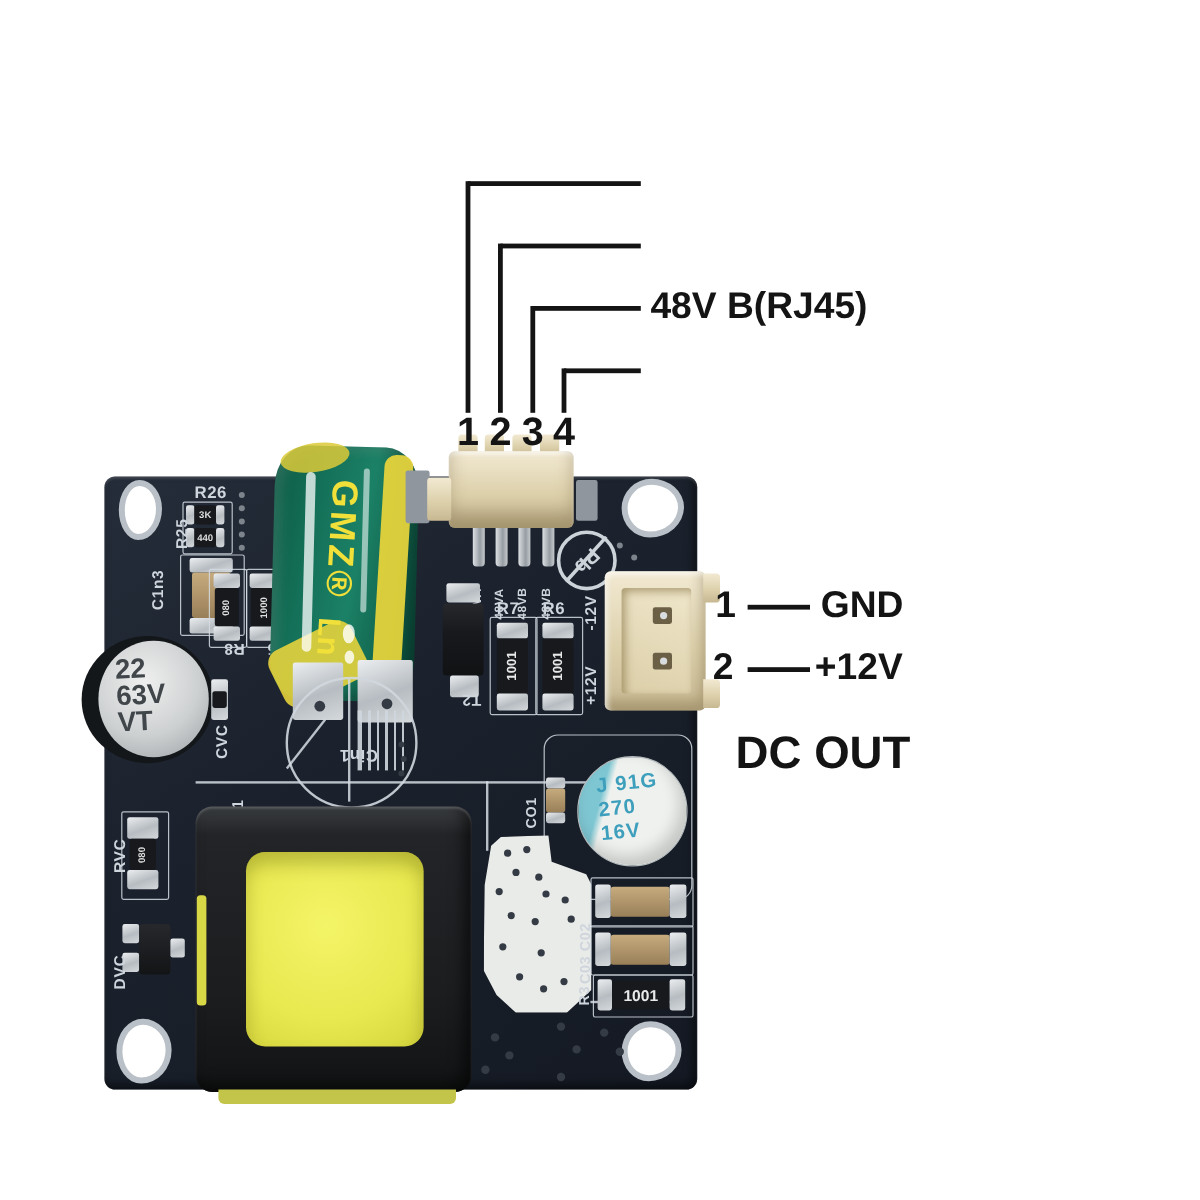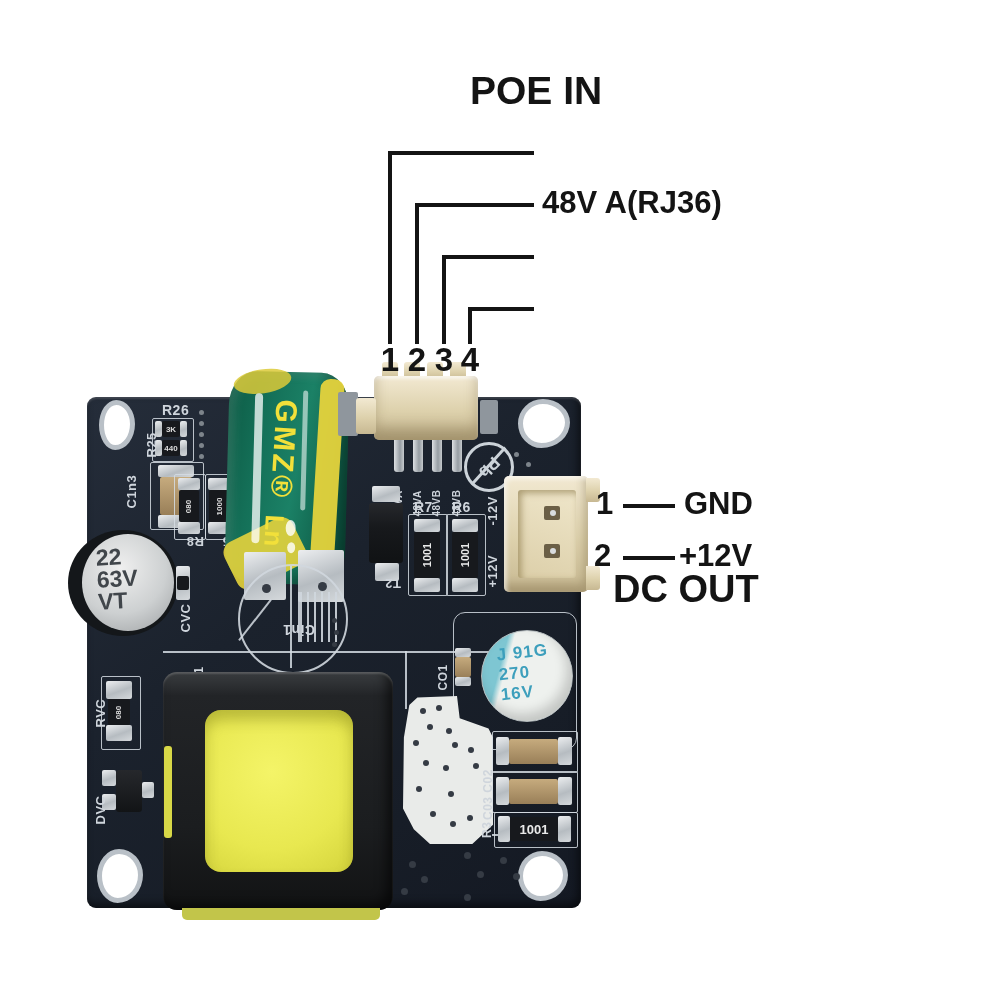--- a/index.html
+++ b/index.html
@@ -261,39 +261,38 @@
   <div class="dot" style="left:477px;top:871px;width:7px;height:7px;"></div>
   <div class="dot" style="left:464px;top:894px;width:7px;height:7px;"></div>
   <div class="dot" style="left:500px;top:857px;width:7px;height:7px;"></div>
   <div class="dot" style="left:513px;top:873px;width:7px;height:7px;"></div>
   <div class="dot" style="left:332px;top:618px;width:5px;height:5px;"></div>
   <div class="dot" style="left:334px;top:630px;width:5px;height:5px;"></div>
   <div class="dot" style="left:332px;top:642px;width:5px;height:5px;"></div>
   <div class="sdot" style="left:514px;top:452px;width:5px;height:5px;"></div>
   <div class="sdot" style="left:526px;top:462px;width:5px;height:5px;"></div>
 
-  <div class="ann title" style="left:470px;top:70px;">POE IN</div>
 
   <div class="ln" style="left:390px;top:151px;width:144px;height:4px;"></div>
   <div class="ln" style="left:388px;top:151px;width:4px;height:193px;"></div>
   <div class="ln" style="left:417px;top:203px;width:117px;height:4px;"></div>
   <div class="ln" style="left:415px;top:203px;width:4px;height:141px;"></div>
   <div class="ln" style="left:444px;top:255px;width:90px;height:4px;"></div>
   <div class="ln" style="left:442px;top:255px;width:4px;height:89px;"></div>
   <div class="ln" style="left:470px;top:307px;width:64px;height:4px;"></div>
   <div class="ln" style="left:468px;top:307px;width:4px;height:37px;"></div>
 
-  <div class="ann lbl" style="left:542px;top:186px;">48V A(RJ36)</div>
+  <div class="ann lbl" style="left:542px;top:238px;">48V B(RJ45)</div>
 
   <div class="ann num" style="left:379px;top:342px;">1</div>
   <div class="ann num" style="left:406px;top:342px;">2</div>
   <div class="ann num" style="left:433px;top:342px;">3</div>
   <div class="ann num" style="left:459px;top:342px;">4</div>
 
   <div class="ann lbl" style="left:596px;top:487px;">1</div>
   <div class="ln" style="left:623px;top:504px;width:52px;height:4px;"></div>
   <div class="ann lbl" style="left:684px;top:487px;">GND</div>
   <div class="ann lbl" style="left:594px;top:539px;">2</div>
   <div class="ln" style="left:623px;top:556px;width:52px;height:4px;"></div>
   <div class="ann lbl" style="left:679px;top:539px;">+12V</div>
-  <div class="ann title" style="left:613px;top:569px;font-size:38px;">DC OUT</div>
+  <div class="ann title" style="left:613px;top:608px;font-size:38px;">DC OUT</div>
 
 </div>
 
 </body></html>

